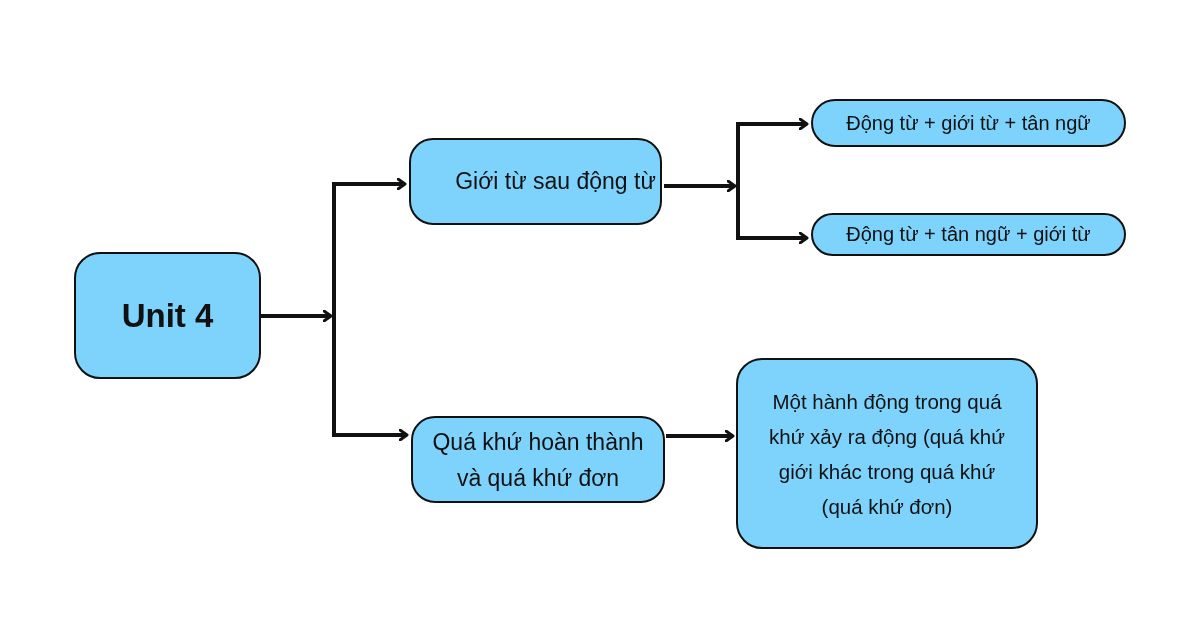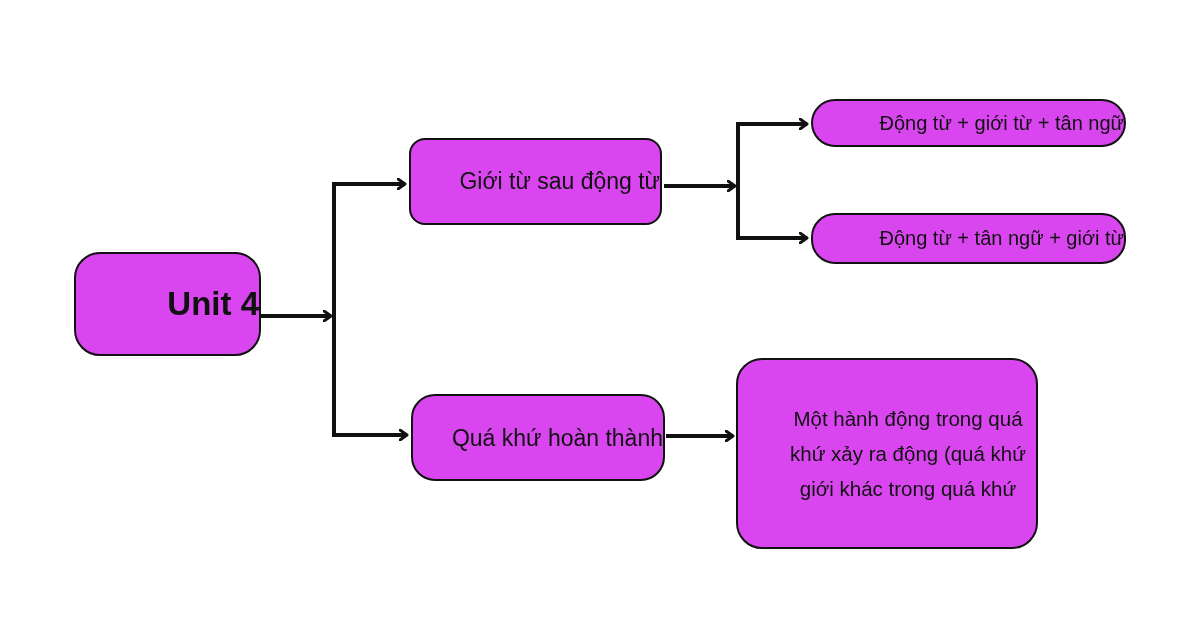--- a/index.html
+++ b/index.html
@@ -4,30 +4,30 @@
 <style>
   html, body { margin: 0; padding: 0; }
   body {
     width: 1200px; height: 628px; background: #ffffff;
     position: relative; overflow: hidden;
     font-family: "Liberation Sans", "DejaVu Sans", sans-serif;
     color: #111111;
   }
   .node {
     position: absolute; box-sizing: border-box;
-    background: #d946ef; border: 2px solid #111111;
-    display: flex; align-items: center; justify-content: flex-end;
+    background: #7dd3fc; border: 2px solid #111111;
+    display: flex; align-items: center; justify-content: center;
     text-align: center;
   }
   .node span { display: block; }
-  #root { left: 74px; top: 252px; width: 187px; height: 104px; border-radius: 26px; font-size: 33px; font-weight: bold; }
-  #n1 { left: 409px; top: 138px; width: 253px; height: 87px; border-radius: 16px; font-size: 23px; padding-left: 40px; }
-  #n2 { left: 411px; top: 394px; width: 254px; height: 87px; border-radius: 24px; font-size: 23px; line-height: 36px; }
+  #root { left: 74px; top: 252px; width: 187px; height: 127px; border-radius: 26px; font-size: 33px; font-weight: bold; }
+  #n1 { left: 409px; top: 138px; width: 253px; height: 87px; border-radius: 24px; font-size: 23px; padding-left: 40px; }
+  #n2 { left: 411px; top: 416px; width: 254px; height: 87px; border-radius: 24px; font-size: 23px; line-height: 36px; }
   #l1 { left: 811px; top: 99px; width: 315px; height: 48px; border-radius: 24px; font-size: 20px; }
-  #l2 { left: 811px; top: 213px; width: 315px; height: 51px; border-radius: 24px; font-size: 20px; }
+  #l2 { left: 811px; top: 213px; width: 315px; height: 43px; border-radius: 24px; font-size: 20px; }
   #l3 { left: 736px; top: 338px; width: 302px; height: 191px; border-radius: 26px; font-size: 20.5px; line-height: 35px; padding: 0 10px; margin-top: 20px; }
   svg.edges { position: absolute; left: 0; top: 0; }
 </style>
 </head>
 <body>
 
 <svg class="edges" width="1200" height="628" viewBox="0 0 1200 628">
   <defs>
     <marker id="arr" markerWidth="10" markerHeight="12" refX="8" refY="6" orient="auto" markerUnits="userSpaceOnUse">
       <path d="M1,1 L8,6 L1,11" fill="none" stroke="#111" stroke-width="3" stroke-linecap="round" stroke-linejoin="round"></path>
@@ -54,30 +54,32 @@
   <span>Unit 4</span>
 </div>
 
 <div id="n1" class="node">
   <span>Giới từ sau động từ</span>
 </div>
 
 <div id="n2" class="node">
   <div>
     <span>Quá khứ hoàn thành</span>
+    <span>và quá khứ đơn</span>
   </div>
 </div>
 
 <div id="l1" class="node">
   <span>Động từ + giới từ + tân ngữ</span>
 </div>
 
 <div id="l2" class="node">
   <span>Động từ + tân ngữ + giới từ</span>
 </div>
 
 <div id="l3" class="node">
   <div>
     <span>Một hành động trong quá</span>
     <span>khứ xảy ra động (quá khứ</span>
     <span>giới khác trong quá khứ</span>
+    <span>(quá khứ đơn)</span>
   </div>
 </div>
 
 </body></html>

